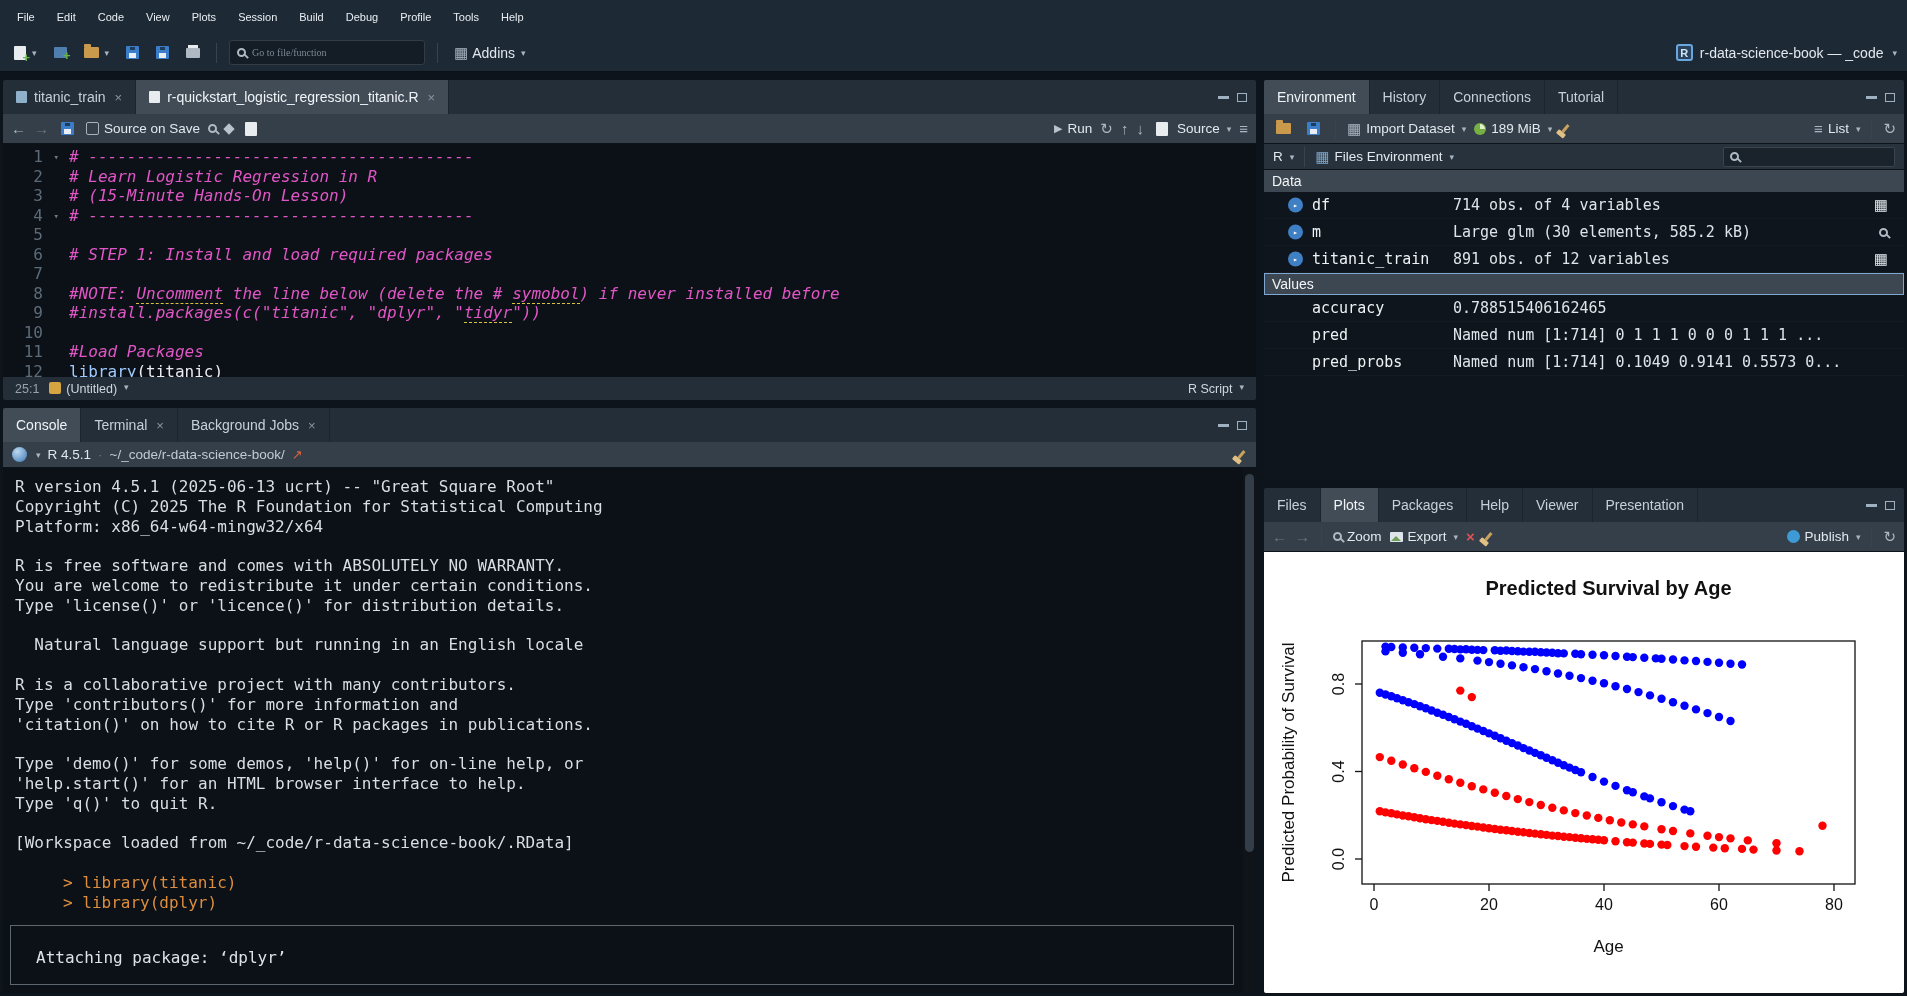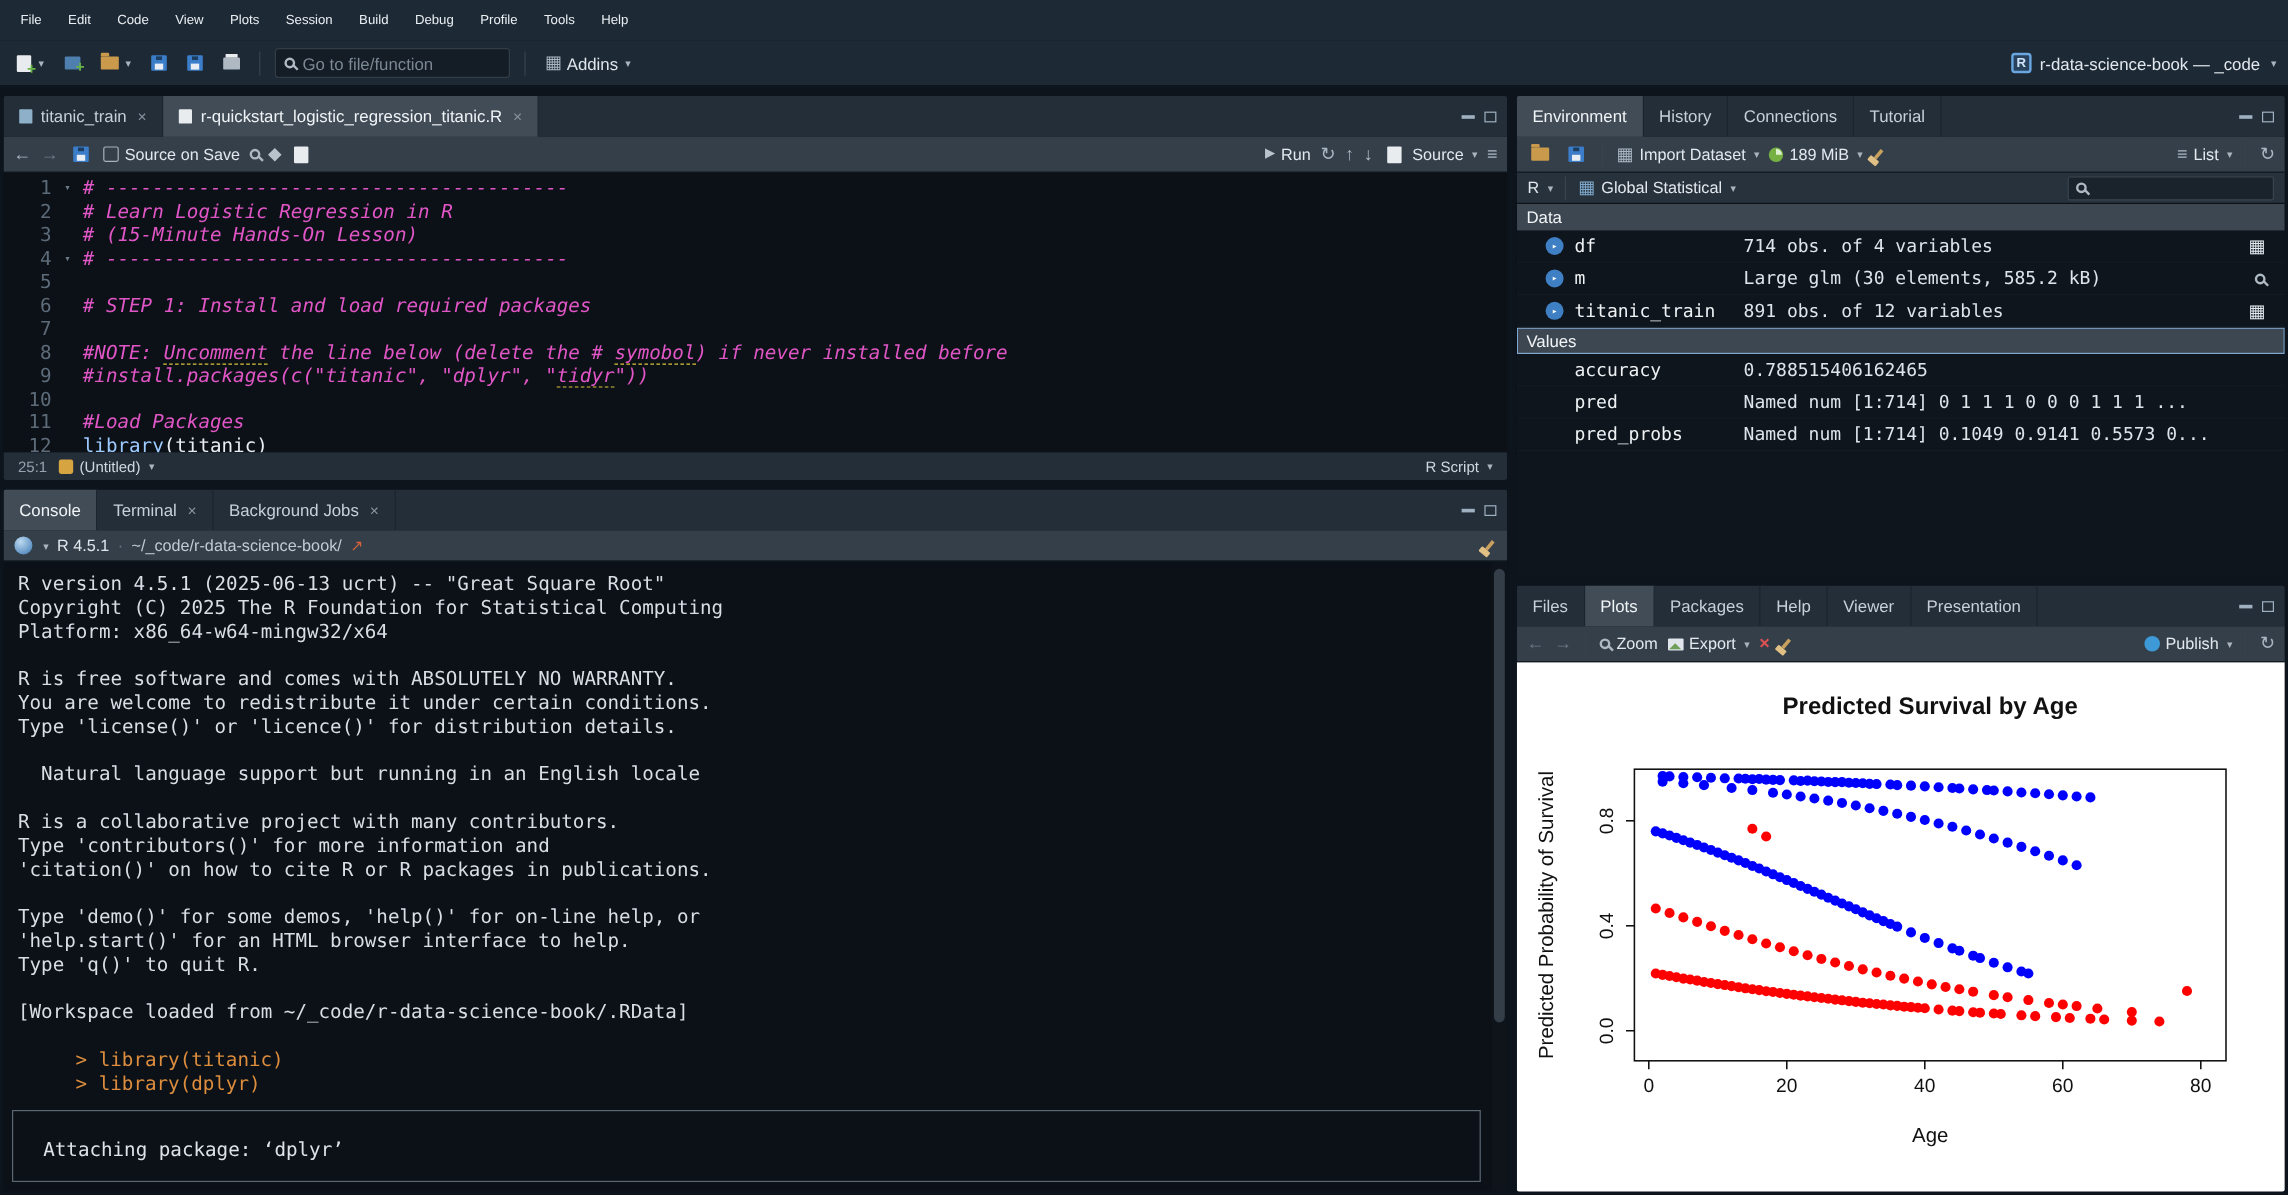--- a/index.html
+++ b/index.html
@@ -17,21 +17,21 @@
     display:flex; align-items:center; padding:0 6px; z-index:5;}
   .menu-item{padding:0 11px; font-size:11px; color:#e9eef3; line-height:34px; cursor:default;}
   .main-toolbar{position:absolute; top:34px; left:0; right:0; height:38px; background:var(--chrome);
     border-bottom:1px solid #0a1118; display:flex; align-items:center; padding:0 10px; gap:9px;}
   .tb-sep{width:1px; height:20px; background:#39434d; margin:0 3px;}
   .tb-btn{display:flex; align-items:center; gap:4px; padding:3px 4px; border-radius:3px; color:#dfe6ec; font-size:14px;}
   .caret{font-size:9px; color:#aab4be; margin-left:2px;}
   .glyph{color:#aab6c1; font-size:15px; line-height:1;}
   .goto-box{display:flex; align-items:center; gap:6px; width:196px; height:25px; background:#141d26;
     border:1px solid #323c46; border-radius:3px; padding:0 7px;}
-  .goto-box input{flex:1; background:transparent; border:none; outline:none; color:#d946ef; font-size:14px; font-family:Liberation Sans, sans-serif;}
+  .goto-box input{flex:1; background:transparent; border:none; outline:none; color:#d946ef; font-size:10px; font-family:Liberation Serif, serif;}
   .goto-box input::placeholder{color:#7b8894;}
   .spacer{flex:1;}
   .proj-btn{display:flex; align-items:center; gap:7px; font-size:14px; color:#e2e8ee;}
   .rproj-icon{width:17px; height:17px; border:2px solid #6aa6e0; border-radius:3px; background:rgba(74,144,217,.25);
     color:#cfe4f7; font-size:11px; font-weight:bold; display:flex; align-items:center; justify-content:center;}
 
   
   .i-doc{width:12px;height:14px;background:#e8ecef;border-radius:1px;position:relative;}
   .i-doc.plus::after{content:"+";position:absolute;right:-4px;bottom:-5px;color:#67b345;font-weight:bold;font-size:13px;}
   .i-proj{width:13px;height:11px;background:#57償;background:#4f7fae;border-radius:1px;position:relative;}
@@ -89,21 +89,21 @@
   .gutter{width:44px; text-align:right; color:#5d6b79; flex:none; position:relative; padding-right:4px;}
   .fold{position:absolute; right:-12px; top:1px; font-size:9px; color:#6d7a87;}
   .code-text{padding-left:22px;}
   .tok-comment{color:var(--comment); font-style:italic;}
   .tok-fn{color:#9ecbff;}
   .tok-plain{color:#e9edf1;}
   .misspell{border-bottom:1px dashed var(--squiggle);}
   .ed-status{height:23px; background:var(--tabbar); display:flex; align-items:center; padding:0 12px; gap:10px;
     font-size:12.5px; color:#cfd7de; flex:none;}
   .ed-status .pos{color:#97a2ad;}
-  .doc-chip{display:flex;align-items:center;gap:5px;}
+  .doc-chip{display:flex;align-items:flex-start;gap:5px;}
   .i-untitled{width:12px;height:12px;background:#d7a442;border-radius:2px;}
 
   
   .console-header{height:26px; background:var(--toolbar); border-bottom:1px solid #0c1218;
     display:flex; align-items:center; gap:7px; padding:0 9px; font-size:13.5px; flex:none;}
   .console-header .path{color:#c2cad2;}
   .console-body{flex:1; position:relative; background:var(--editor-bg); font-family:"DejaVu Sans Mono",monospace;
     font-size:16px; line-height:19.8px; padding:9px 24px 0 12px; overflow:hidden;}
   .cline{white-space:pre; color:#d8dee4;}
   .cline.in{color:var(--orange);margin-left:48px;}
@@ -397,21 +397,21 @@
         <span class="glyph">↻</span>
       </div>
       <div class="scope-bar">
         <span class="pt-btn">
           <span class="pt-label">R</span>
           <span class="caret">▾</span>
         </span>
         <span class="tb-sep"></span>
         <span class="pt-btn">
           <span class="glyph" style="color:#7fa8cc">▦</span>
-          <span class="pt-label">Global Statistical</span>
+          <span class="pt-label">Files Environment</span>
           <span class="caret">▾</span>
         </span>
         <span class="env-search">
           <span class="i-mag"></span>
           <input style="">
         </span>
       </div>
       <div class="env-list">
           <div class="env-section-header">Data</div>
           <div class="env-row">

